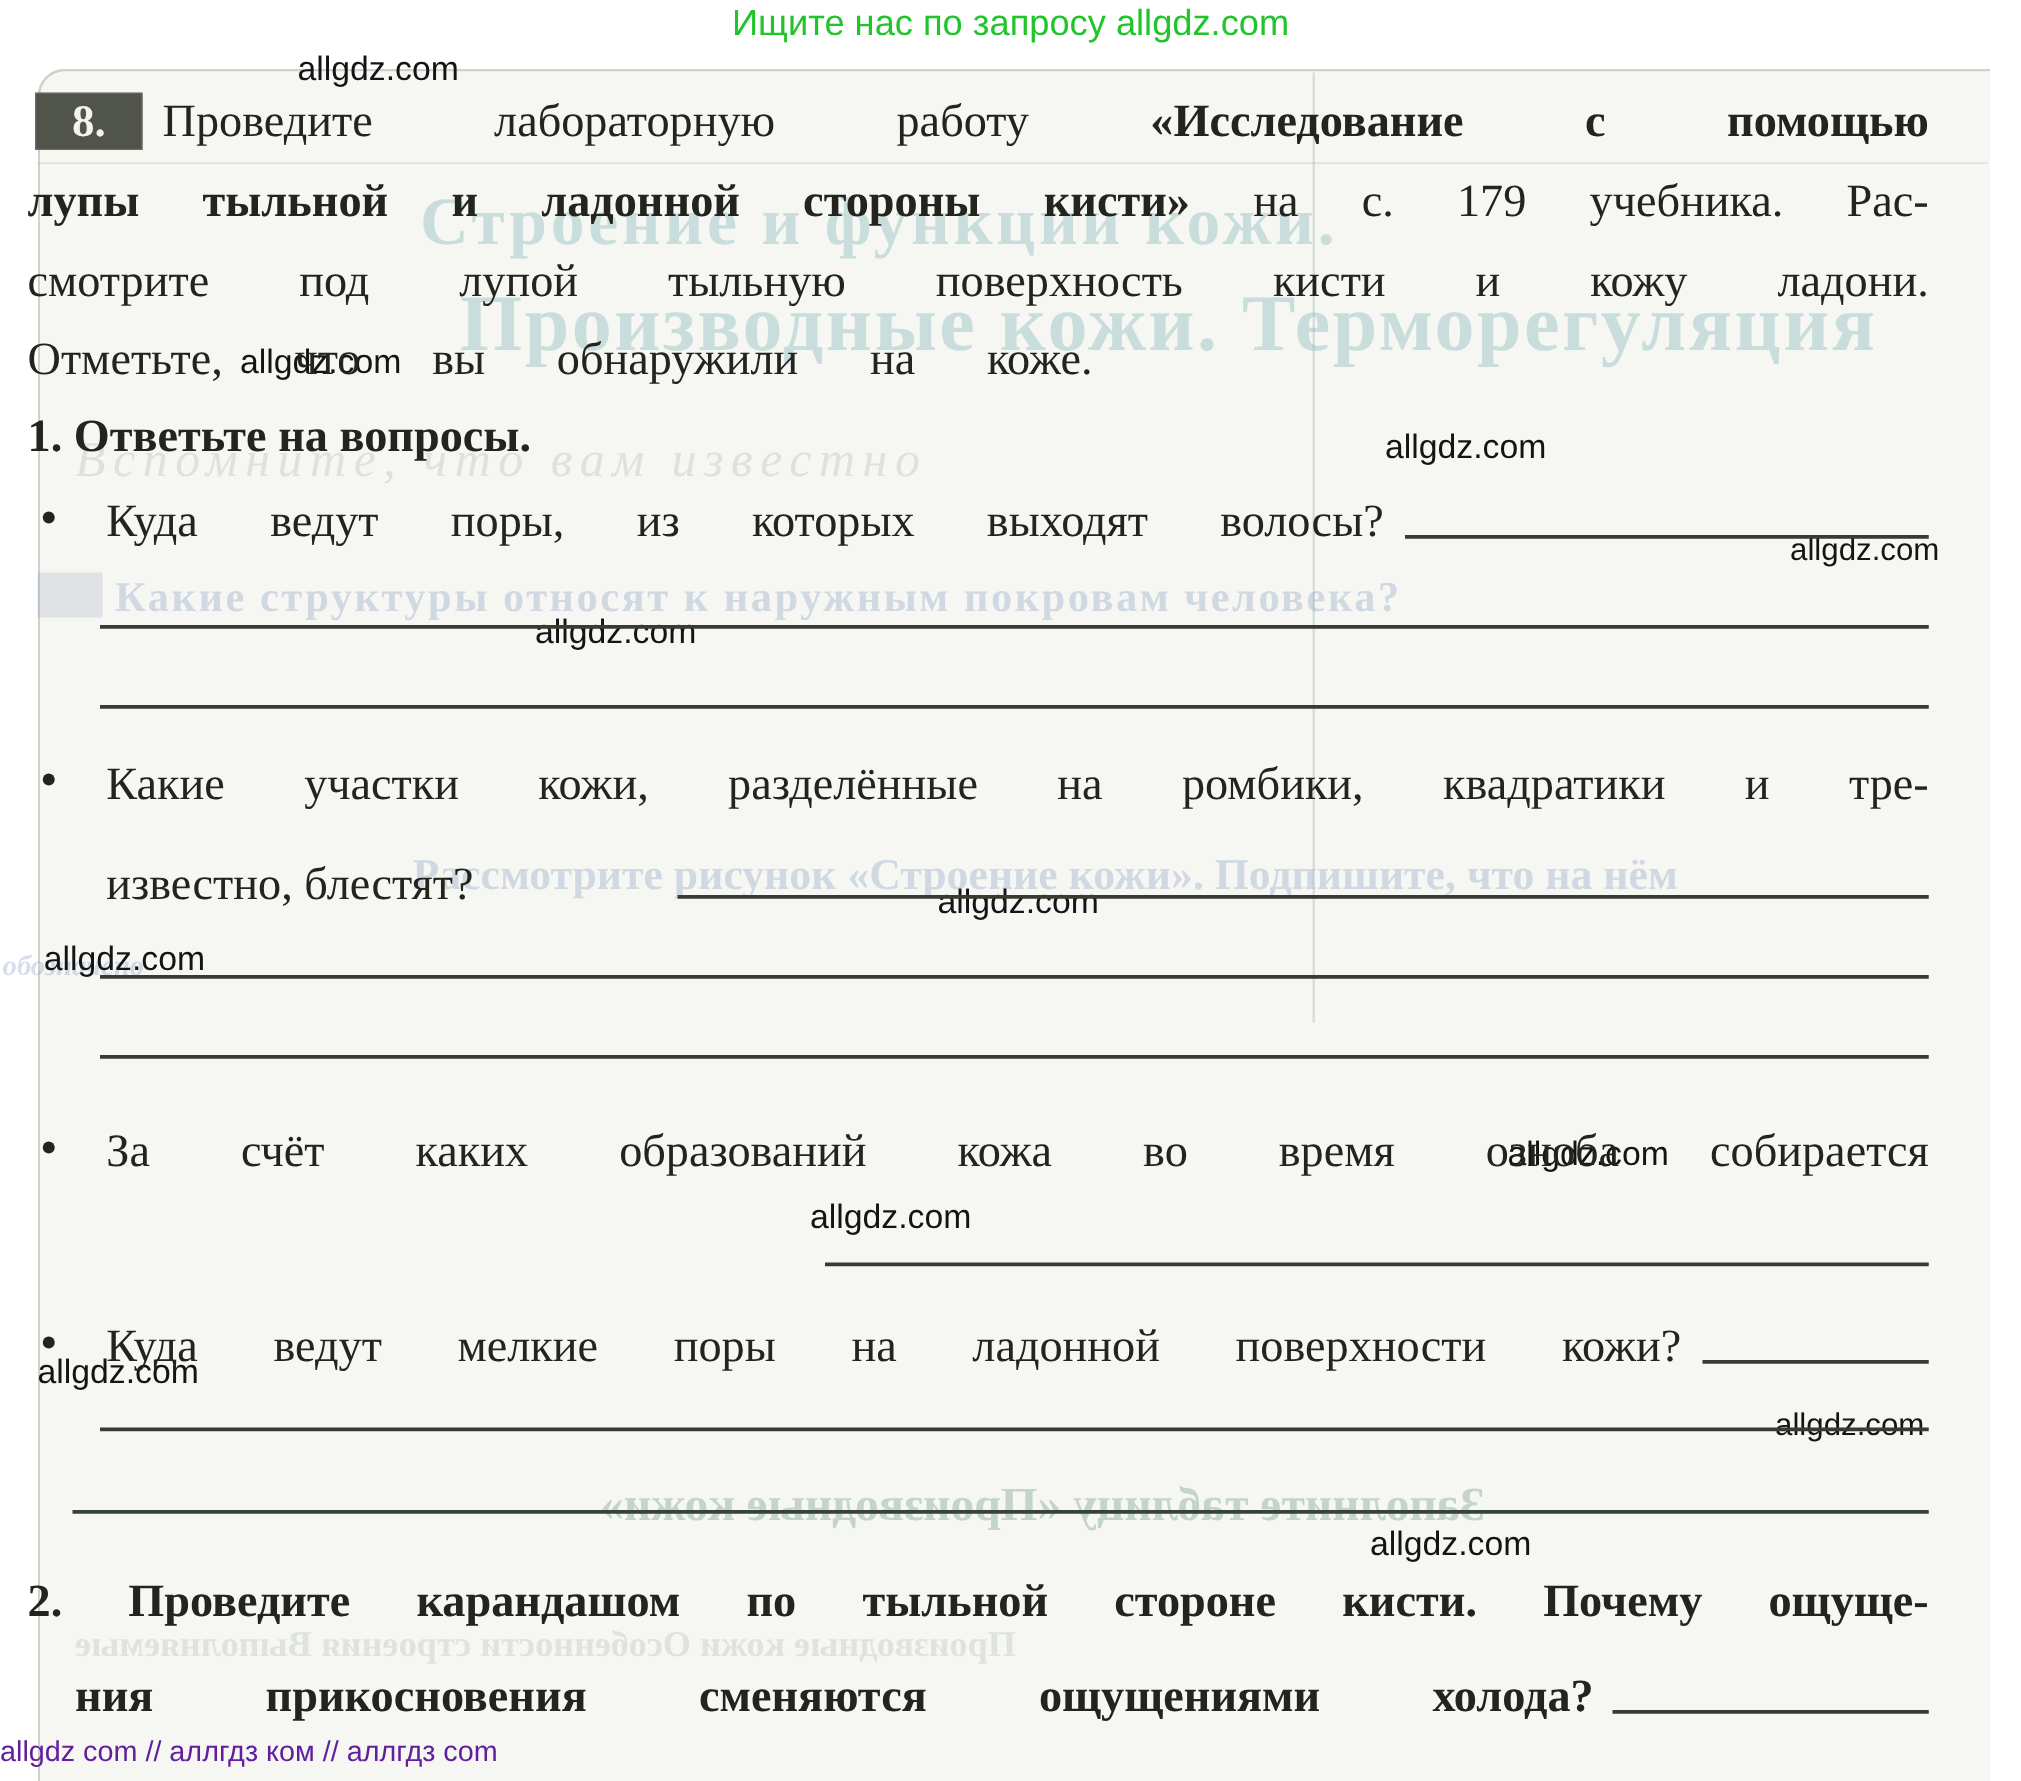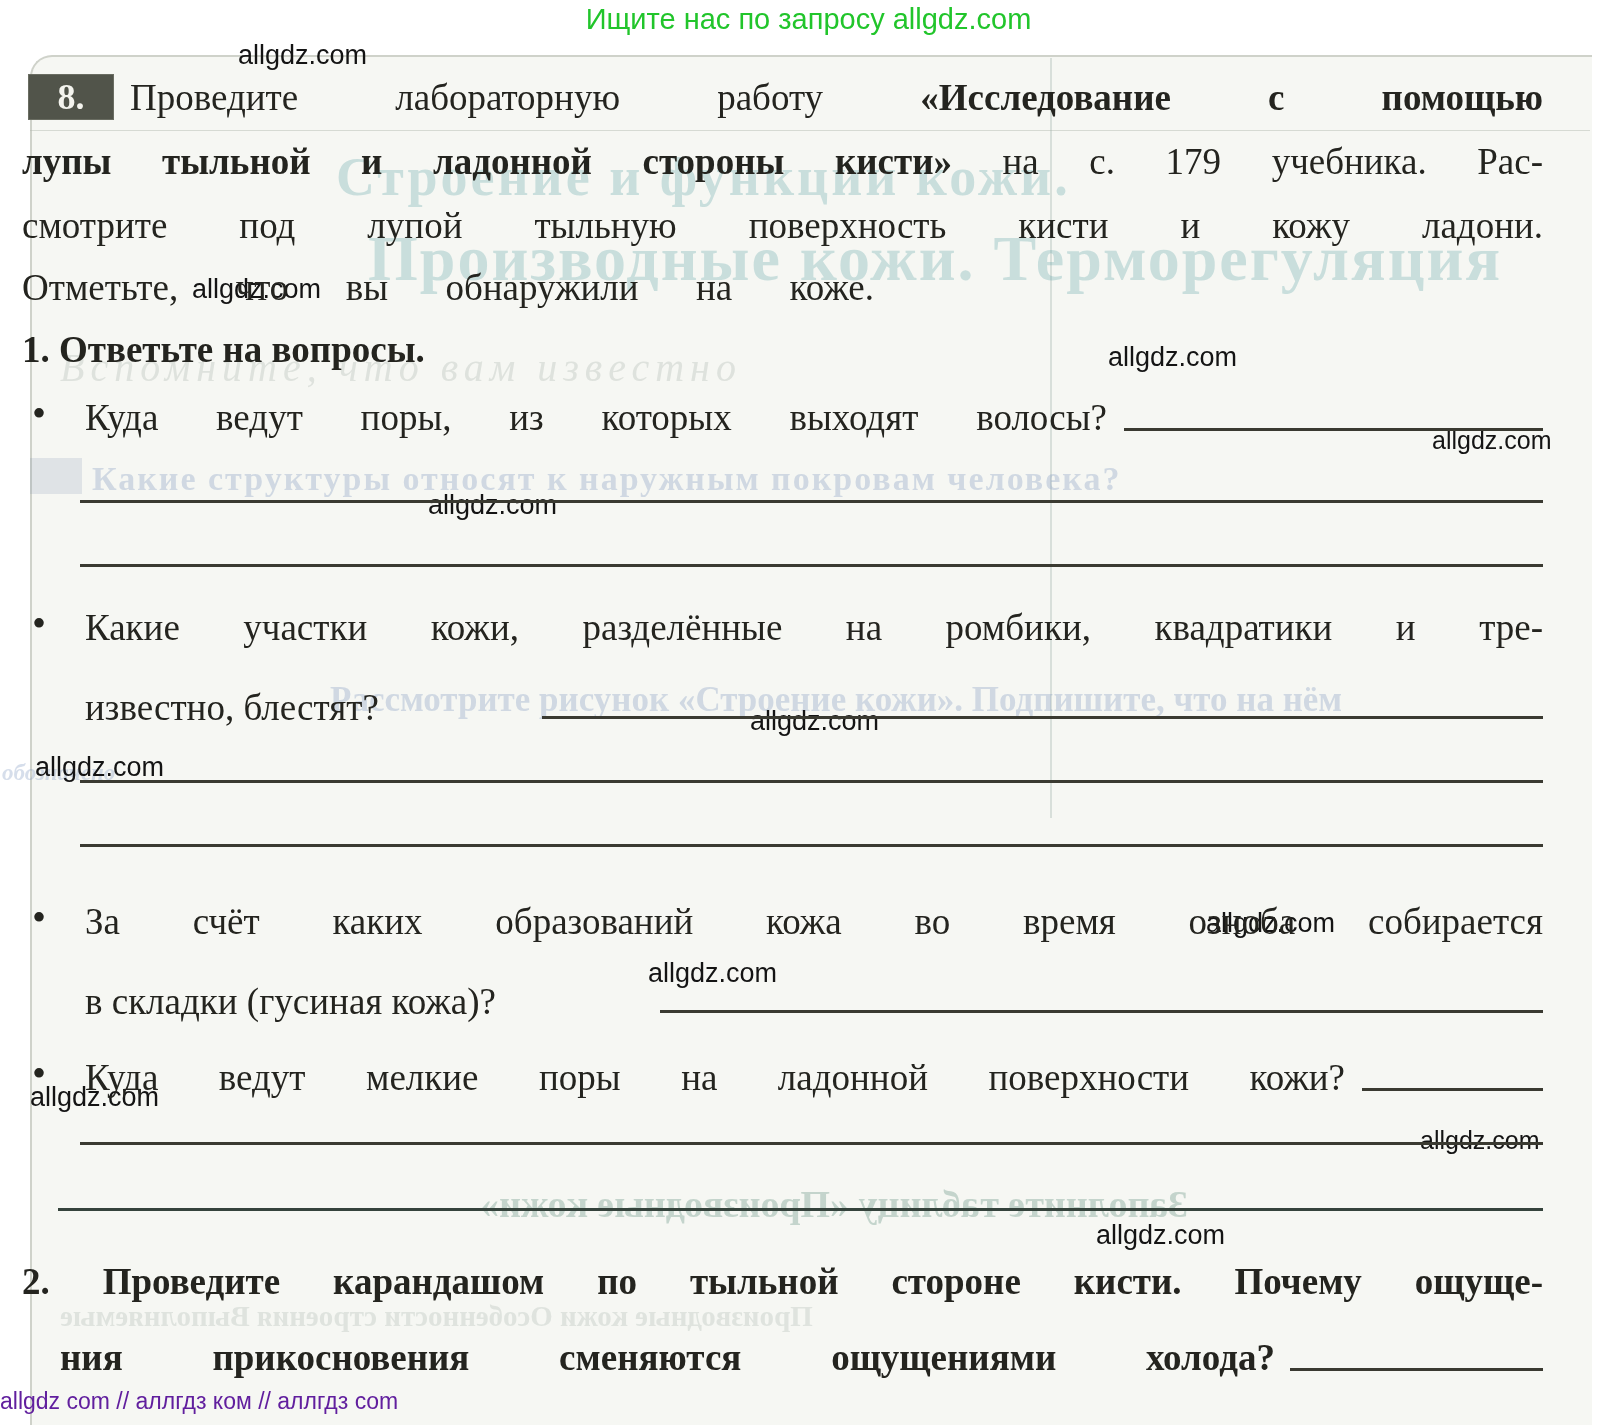--- a/index.html
+++ b/index.html
@@ -130,21 +130,20 @@
 
   <div class="bullet" style="left:32px;top:602px;">•</div>
   <div class="tl just" style="left:85px;top:606px;width:1458px;">Какие участки кожи, разделённые на ромбики, квадратики и тре-</div>
   <div class="tl" style="left:85px;top:686px;">известно, блестят?</div>
   <div class="aline" style="left:542px;top:716px;width:1001px;"></div>
   <div class="aline" style="left:80px;top:780px;width:1463px;"></div>
   <div class="aline" style="left:80px;top:844px;width:1463px;"></div>
 
   <div class="bullet" style="left:32px;top:896px;">•</div>
   <div class="tl just" style="left:85px;top:900px;width:1458px;">За счёт каких образований кожа во время озноба собирается</div>
-  <div class="tl" style="left:85px;top:980px;">в складки (гусиная кожа)?</div>
   <div class="aline" style="left:660px;top:1010px;width:883px;"></div>
 
   <div class="bullet" style="left:32px;top:1052px;">•</div>
   <div class="tl just" style="left:85px;top:1056px;width:1260px;">Куда ведут мелкие поры на ладонной поверхности кожи?</div>
   <div class="aline" style="left:1362px;top:1088px;width:181px;"></div>
   <div class="aline" style="left:80px;top:1142px;width:1463px;"></div>
   <div class="aline" style="left:58px;top:1208px;width:1485px;border-bottom-color:#35433c;"></div>
 
   <div class="tl b just" style="left:22px;top:1260px;width:1521px;">2. Проведите карандашом по тыльной стороне кисти. Почему ощуще-</div>
   <div class="tl b just" style="left:60px;top:1336px;width:1215px;">ния прикосновения сменяются ощущениями холода?</div>

